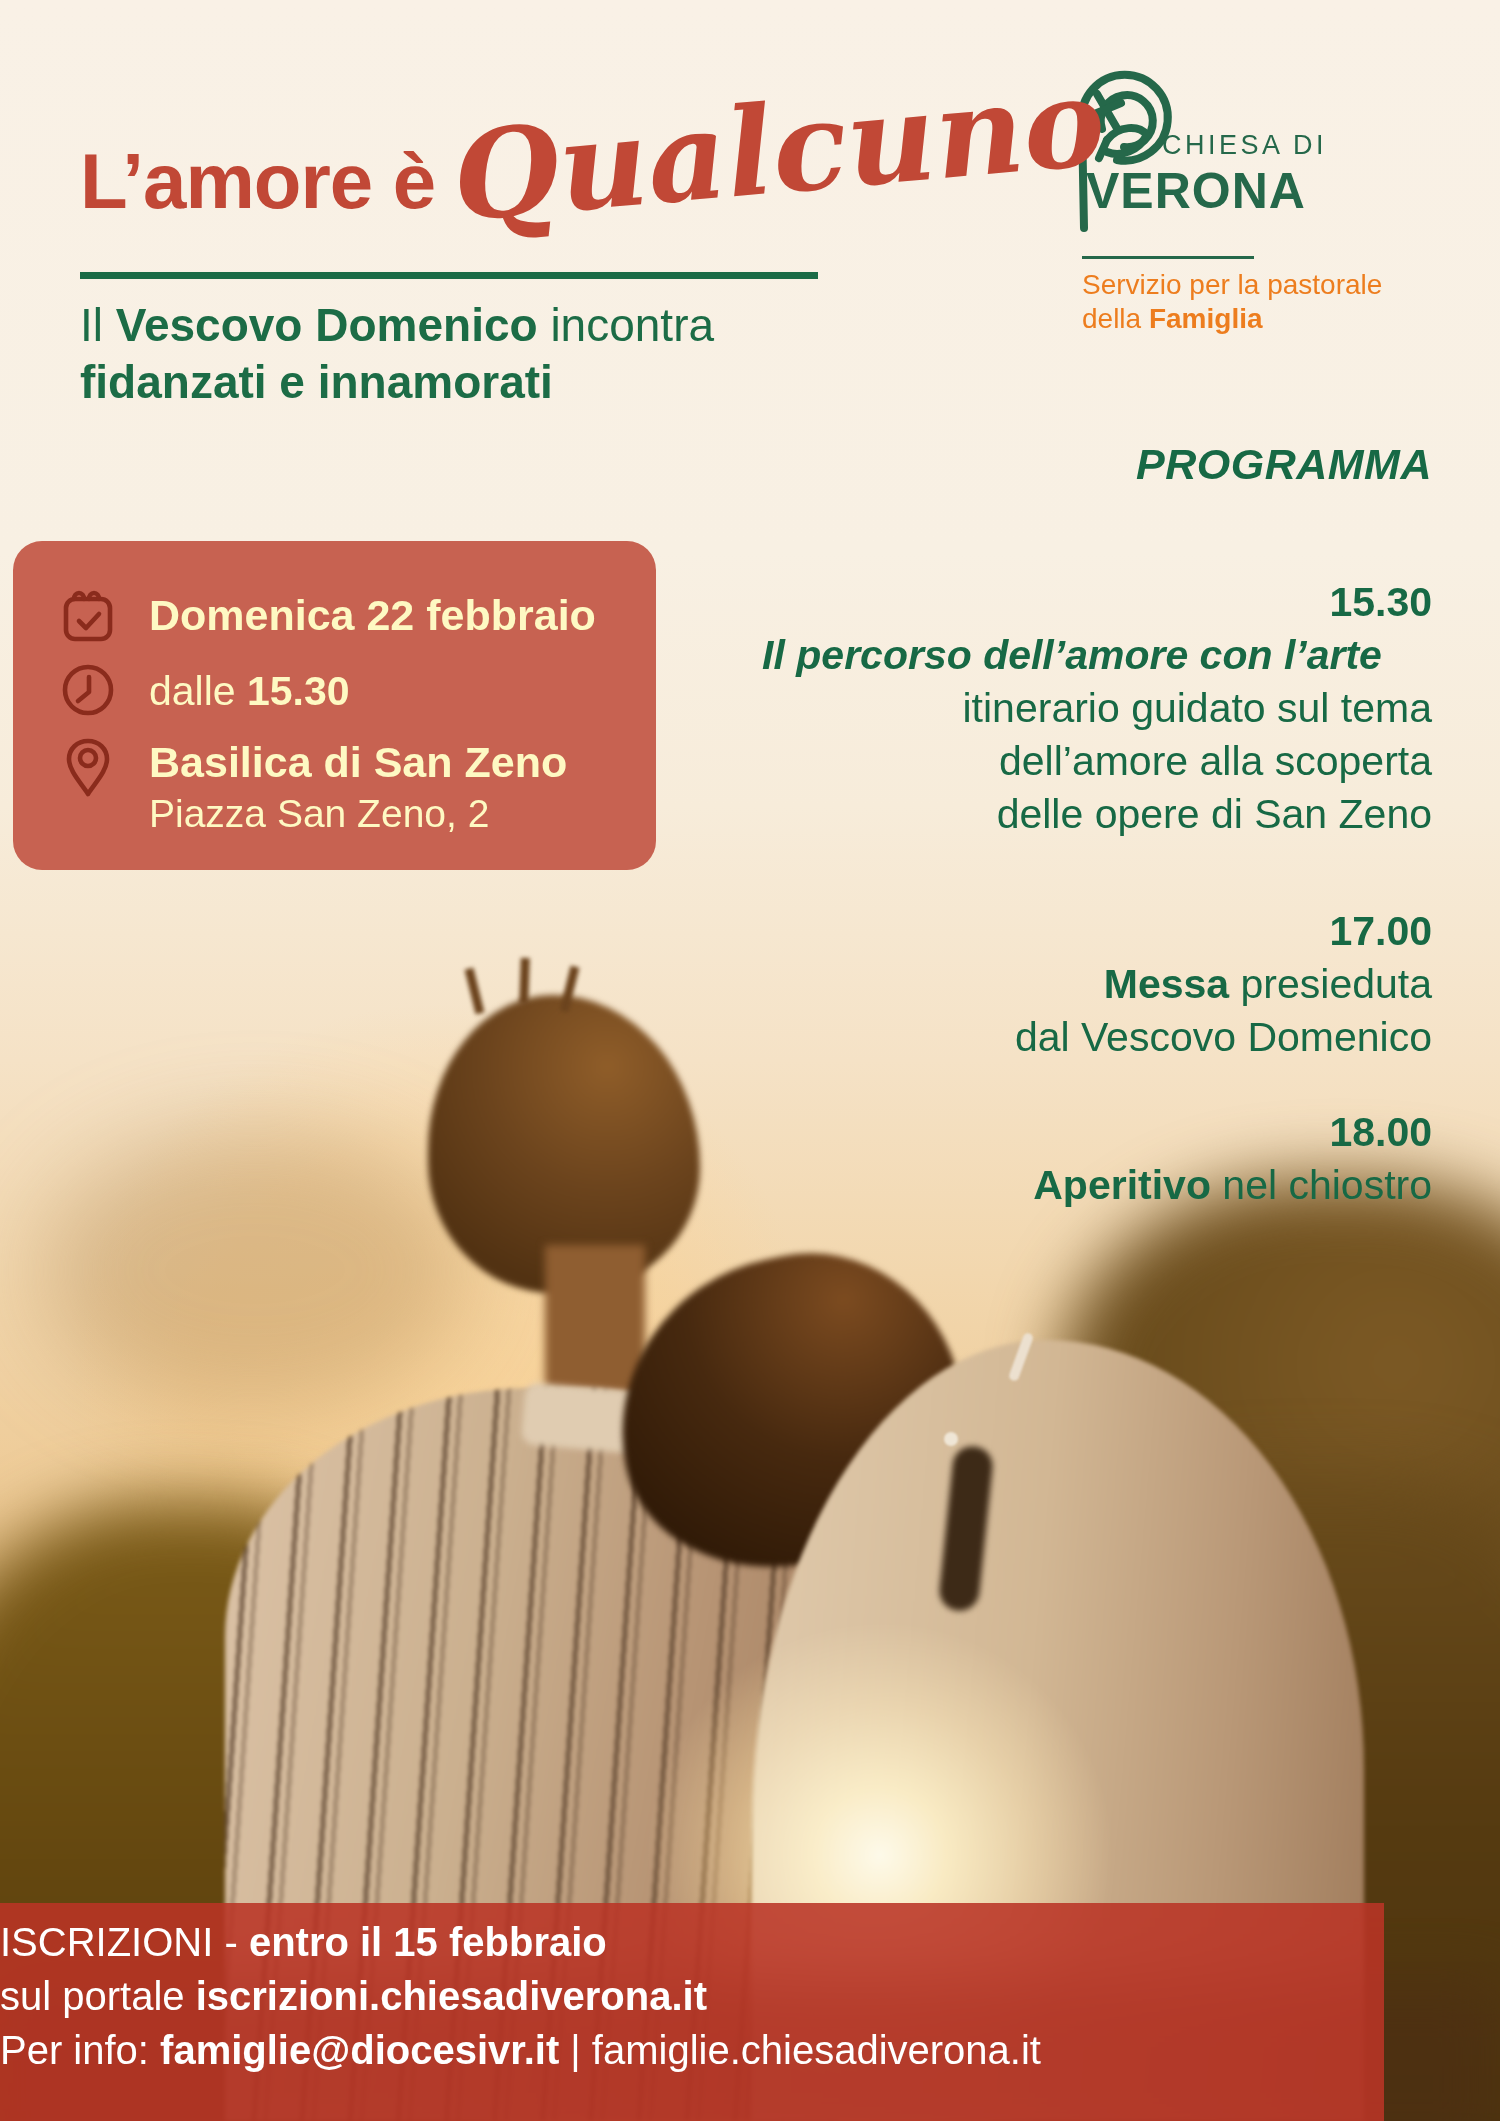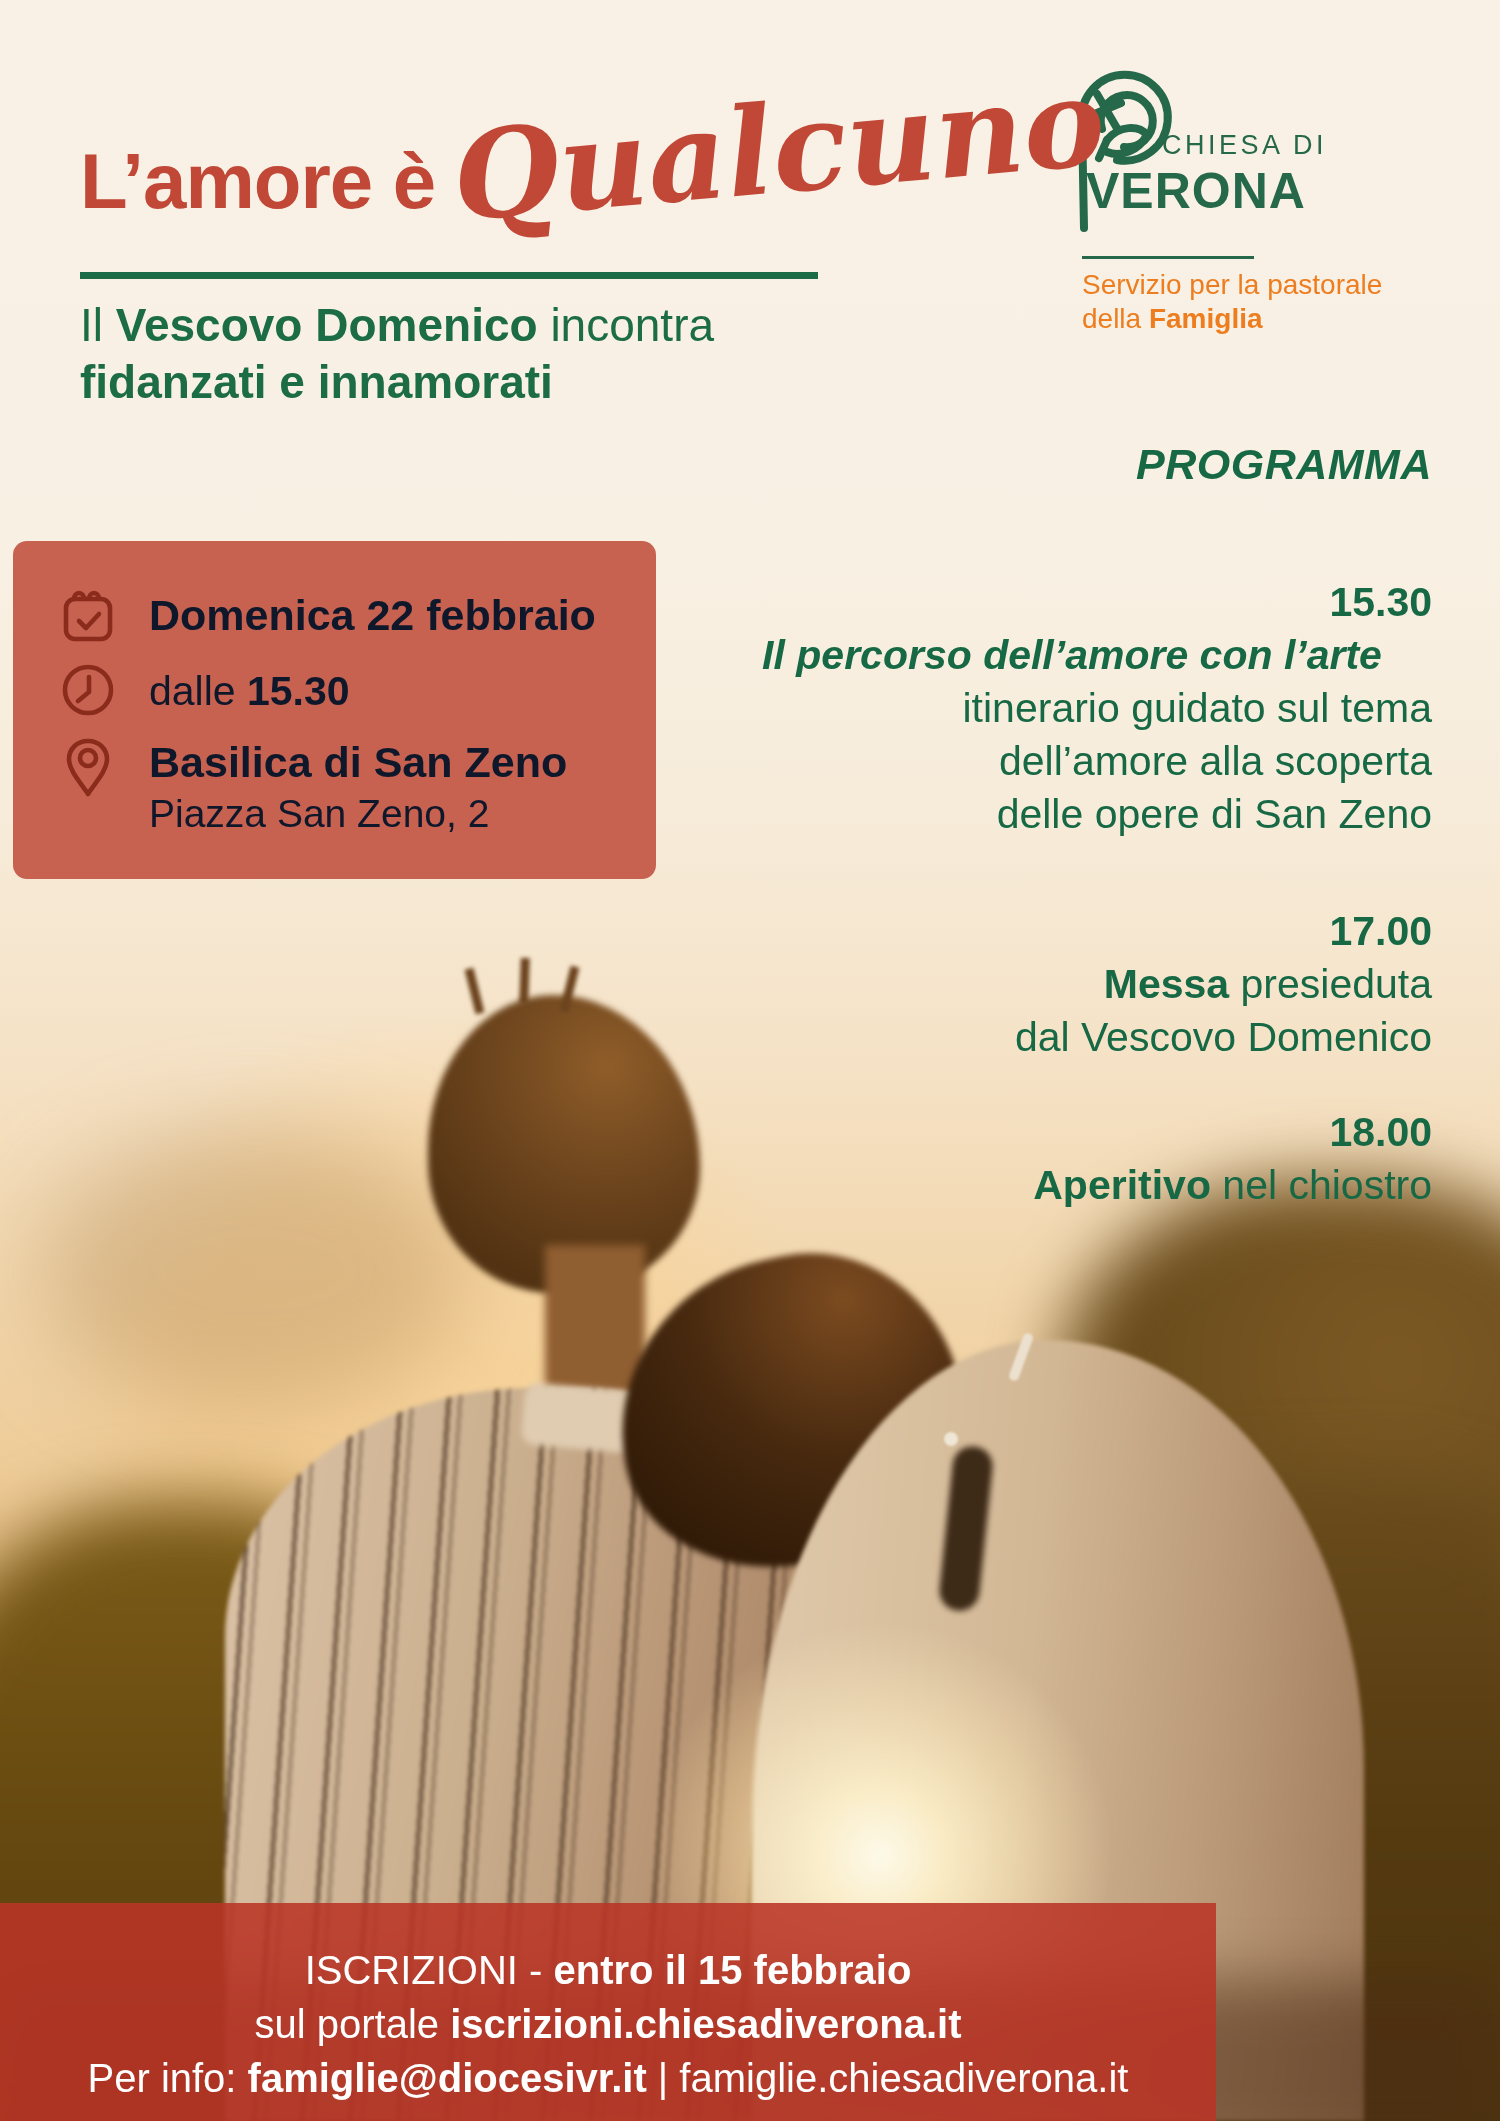--- a/index.html
+++ b/index.html
@@ -66,41 +66,41 @@
   .subtitle b{font-weight:700;}
   
   .logo{left:1068px;top:68px;width:380px;height:280px;}
   .logo .emblem{position:absolute;left:0;top:0;}
   .logo-l1{position:absolute;left:94px;top:62px;font-size:27px;letter-spacing:3.5px;color:#25684a;}
   .logo-l2{position:absolute;left:18px;top:94px;font-size:50px;font-weight:700;letter-spacing:1px;color:#25684a;text-align:center;}
   .logo-rule{position:absolute;left:14px;top:188px;width:172px;height:3px;background:#25684a;}
   .logo-tag{position:absolute;left:14px;top:200px;font-size:28px;line-height:34px;color:#ed7d1e;}
   .logo-tag b{font-weight:700;}
   
-  .info-card{left:13px;top:541px;width:565px;height:275px;background:#c76251;border-radius:14px;
-    padding:46px 30px 17px 48px;color:#0f172a;}
+  .info-card{left:13px;top:541px;width:565px;height:275px;background:#c76251;border-radius:29px;
+    padding:46px 30px 8px 48px;color:#fef9c3;}
   .info-row{display:flex;align-items:flex-start;margin-bottom:16px;}
   .info-row .ico{width:56px;flex:0 0 56px;margin-right:32px;}
   .info-date{font-size:43px;font-weight:700;line-height:56px;}
   .info-time{font-size:41px;font-weight:400;line-height:56px;}
   .info-time b{font-weight:700;}
   .info-venue{font-size:43px;font-weight:700;line-height:50px;}
   .info-addr{font-size:39px;font-weight:400;line-height:46px;margin-top:4px;}
   
   .program{left:auto;right:68px;top:438px;width:720px;text-align:right;color:#176945;
     font-size:41px;line-height:53px;}
   .program-heading{font-size:43px;font-weight:700;letter-spacing:.5px;margin-bottom:85px;font-style:italic;}
   .p-time{font-weight:700;}
   .p-title-italic{font-weight:700;font-style:italic;text-align:center;}
   .p-item2{margin-top:64px;}
   .p-item3{margin-top:42px;}
   .p-line b{font-weight:700;}
   
-  .footer{left:0;top:1903px;width:1216px;height:218px;background:rgba(186,52,38,.88);
-    color:#ffffff;text-align:center;font-size:40px;line-height:54px;padding-top:40px;
+  .footer{left:0;top:1903px;width:1384px;height:218px;background:rgba(186,52,38,.88);
+    color:#ffffff;text-align:left;font-size:40px;line-height:54px;padding-top:12px;
     box-sizing:border-box;z-index:5;}
   .footer b{font-weight:700;}
   .footer .email{font-weight:700;text-decoration-thickness:3px;text-underline-offset:7px;color:#ffffff;}
 </style>
 </head>
 <body>
 
 <div class="poster">
 
   <div class="abs photo-flare"></div>

